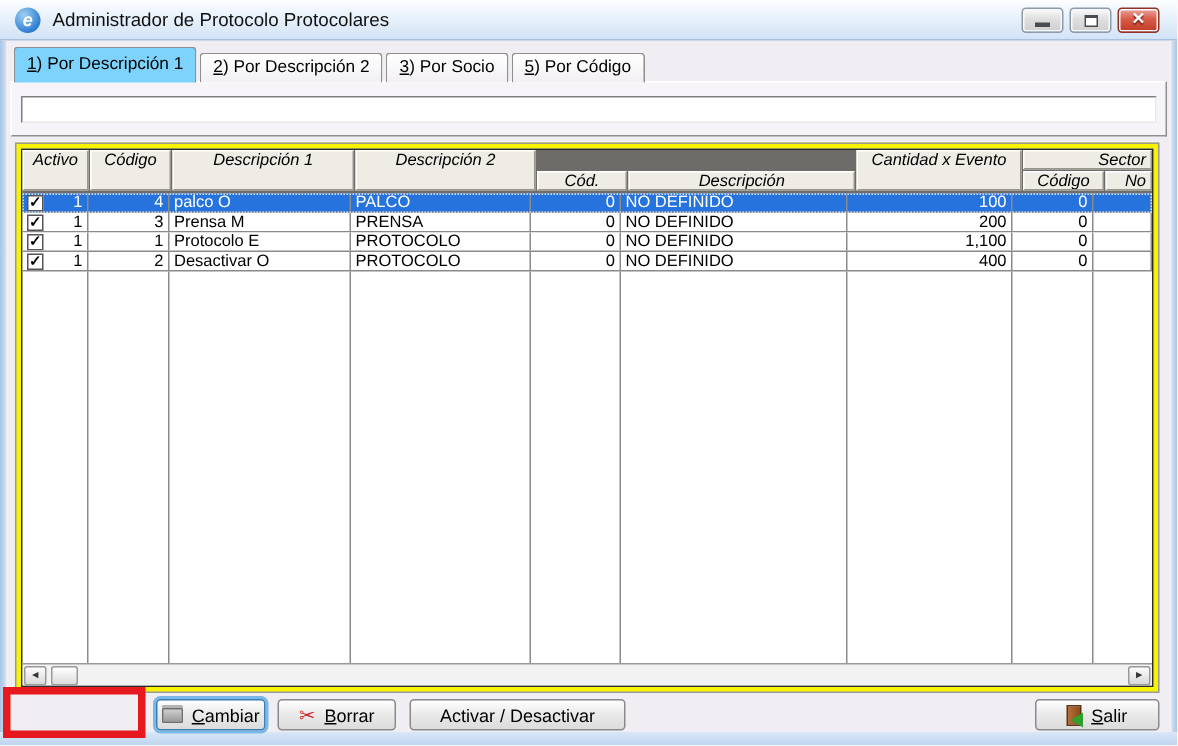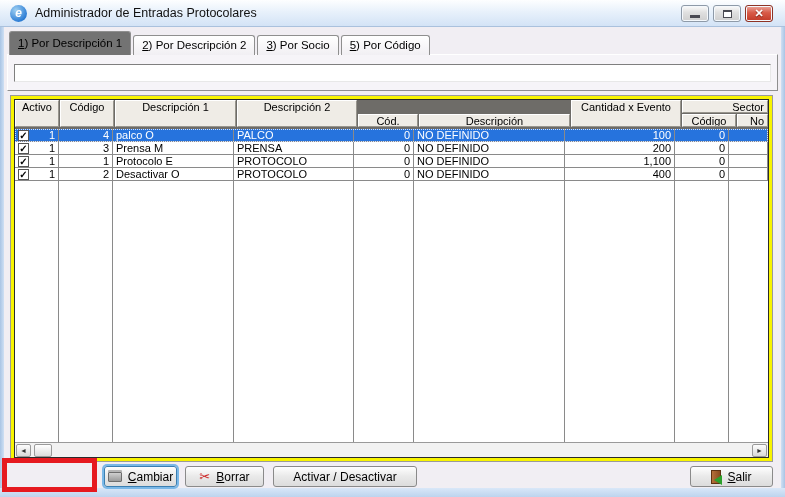--- a/index.html
+++ b/index.html
@@ -24,38 +24,38 @@
     display:flex; align-items:center; justify-content:center; }
   .win-btn.close { background:linear-gradient(#eba79d,#d85b48 45%,#c23a28); border-color:#8e3326; }
   .glyph-min { width:10px; height:3px; background:#4a4a52; margin-top:6px; }
   .glyph-max { width:9px; height:8px; border:1px solid #4a4a52; border-top-width:2px; background:#fff; }
   .glyph-close { color:#fff; font-size:11px; font-weight:bold; text-shadow:0 1px 1px #7a1f14; line-height:1; }
 
   
   .tabstrip { position:absolute; left:9px; top:31px; display:flex; align-items:flex-end; z-index:3; }
   .tab { font-size:11.5px; color:#000; padding:3px 8px 4px 8px; border:1px solid #8f8f8f; border-bottom:none;
     border-radius:3px 3px 0 0; background:linear-gradient(#ffffff,#f1eff3); height:20px; margin-right:2px; white-space:nowrap; }
-  .tab.active { background:#737373; height:24px; padding-top:5px; position:relative; z-index:4; box-shadow:0 2px 0 #f6f4f8; }
+  .tab.active { background:#7dd3fc; height:24px; padding-top:5px; position:relative; z-index:4; box-shadow:0 2px 0 #f6f4f8; }
   .accel { text-decoration:underline; }
 
   .tabpage { position:absolute; left:7px; top:54px; width:771px; height:37px; background:#f6f4f8;
     border:1px solid; border-color:#ffffff #8f8f8f #8f8f8f #ffffff; z-index:2; }
   .filter-box { position:absolute; left:6px; top:9px; width:757px; height:18px; background:#fff;
     border:1px solid; border-color:#7f7f7f #e8e8e8 #e8e8e8 #7f7f7f; }
 
   
   .table-outer { position:absolute; left:10px; top:95px; width:763px; height:367px;
     border:1px solid #9a9a9a; background:#f8f400; padding:3px; }
   .table-inner { width:100%; height:100%; border:1px solid #2b2b2b; background:#fff; display:flex; flex-direction:column; overflow:hidden; }
 
   .gridcols { display:grid; grid-template-columns:44px 54px 121px 120px 60px 151px 110px 54px 1fr; }
 
   .thead { background:#6e6c68; grid-gap:1px; grid-template-rows:13px 13px; padding-bottom:1px; flex:0 0 29px; }
   .hcell { background:#efece6; border:1px solid; border-color:#ffffff #98958d #98958d #ffffff;
-    font-size:11px; color:#000; display:flex; justify-content:center; align-items:flex-start; line-height:12px; overflow:hidden; white-space:nowrap; }
+    font-size:11px; color:#000; display:flex; justify-content:center; align-items:flex-start; line-height:12px; overflow:hidden; white-space:nowrap;font-style:italic; }
   .hspan { grid-row:1 / 3; }
   .hright { justify-content:flex-end; padding-right:3px; }
 
   .row { height:13px; font-size:11px; line-height:12px; color:#000; border-bottom:1px solid #8a8a8a; background:#fff; }
   .row .cell { border-right:1px solid #8a8a8a; padding:0 3px; overflow:hidden; white-space:nowrap; display:flex; align-items:center; }
   .cell.num { justify-content:flex-end; }
   .row.selected { background:#2673dd; color:#fff; outline:1px dotted #cfe0ff; outline-offset:-1px; }
   .checkbox { width:11px; height:11px; background:#fff; border:1px solid #555; margin-right:auto;
     font-size:10px; font-weight:bold; color:#000; line-height:9px; text-align:center; flex:0 0 11px; }
   .cell.activo { justify-content:flex-end; gap:3px; }
@@ -84,21 +84,21 @@
 
   .annotation { position:absolute; left:2px; top:458px; width:95px; height:34px; border:5px solid #e6191f; z-index:10; }
 </style>
 </head>
 <body>
 
 <div class="window">
 
   <div class="titlebar">
     <div class="app-icon">e</div>
-    <div class="title-text">Administrador de Entradas Protocolares</div>
+    <div class="title-text">Administrador de Protocolo Protocolares</div>
     <div class="win-btns">
       <div class="win-btn">
           <div class="glyph-min"></div>
         </div>
       <div class="win-btn">
           <div class="glyph-max"></div>
         </div>
       <div class="win-btn close">
           <span class="glyph-close">✕</span>
         </div>

